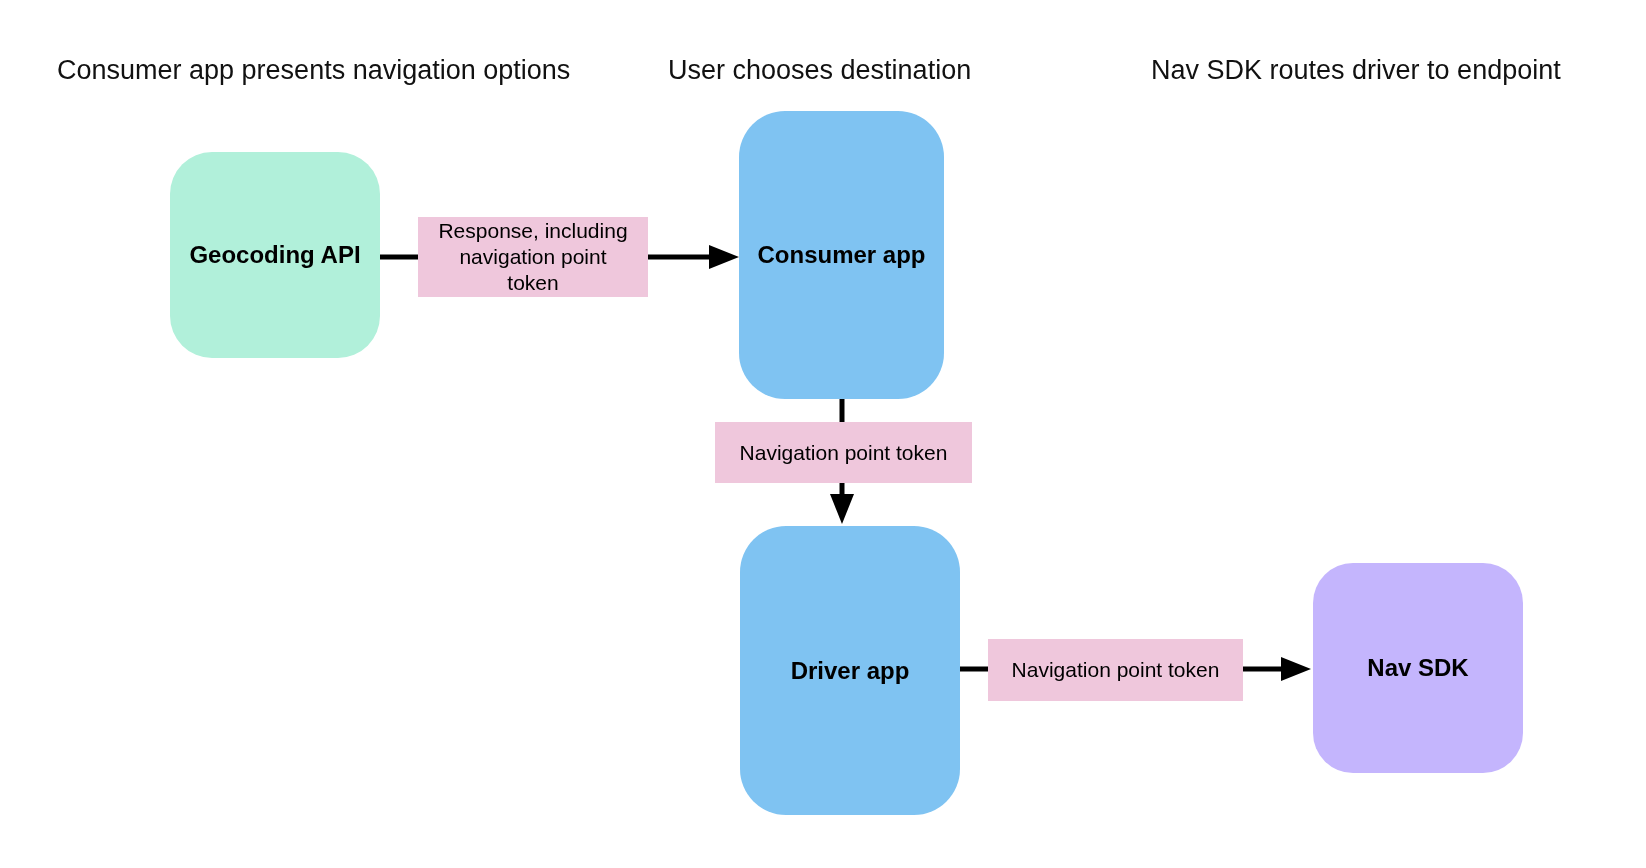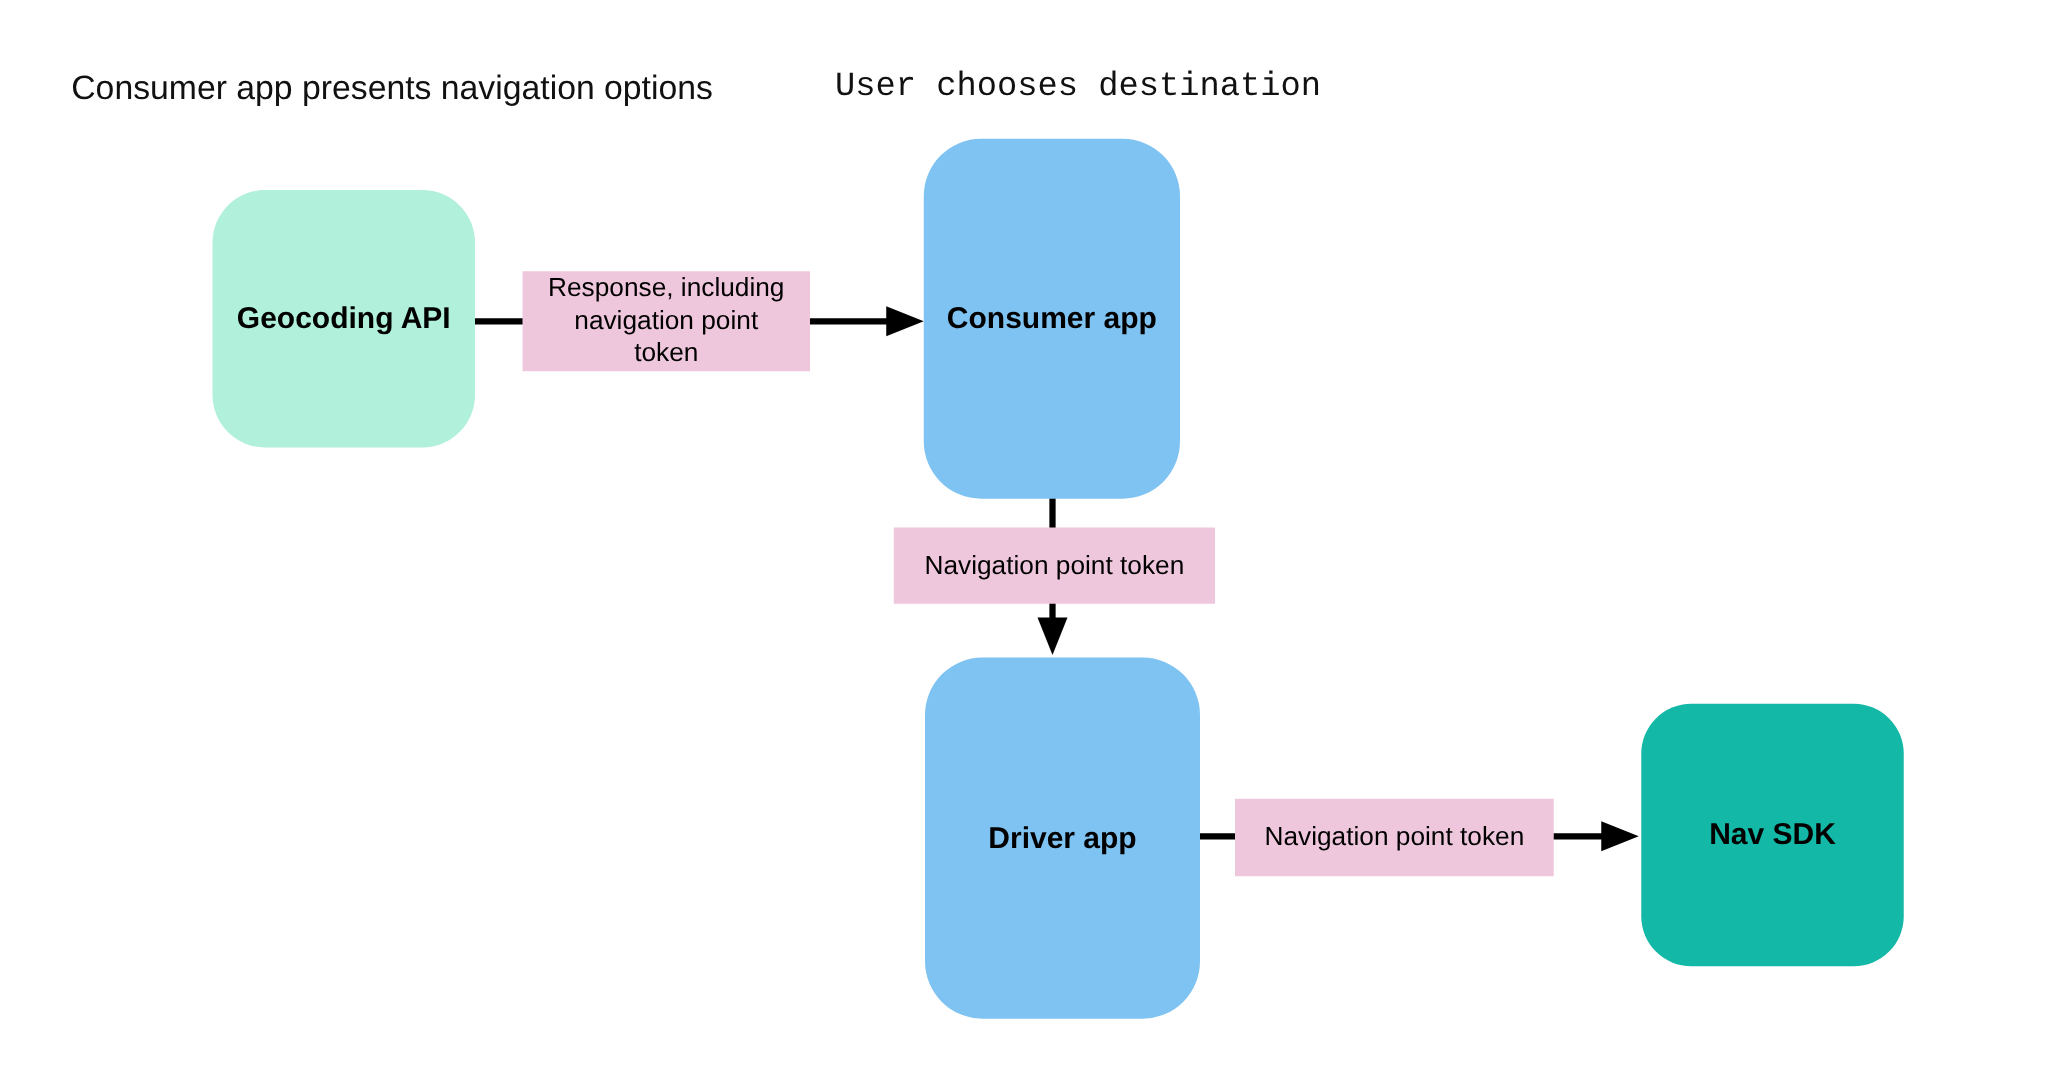--- a/index.html
+++ b/index.html
@@ -18,21 +18,21 @@
   .col-header {
     position: absolute;
     top: 54px;
     font-size: 27px;
     line-height: 32px;
     color: #111111;
     white-space: nowrap;
     z-index: 2;
   }
   .hdr-1 { left: 57px; }
-  .hdr-2 { left: 668px; font-family: Liberation Mono, monospace; }
+  .hdr-2 { left: 668px; }
   .hdr-3 { left: 1151px; }
 
   .arrow-layer {
     position: absolute;
     left: 0;
     top: 0;
     z-index: 1;
   }
   .arrow-layer line { stroke: #000000; stroke-width: 5; }
   .arrow-layer polygon { fill: #000000; }
@@ -55,21 +55,21 @@
   .node-consumer {
     left: 739px; top: 111px; width: 205px; height: 288px;
     background: #7fc3f2; border-radius: 46px;
   }
   .node-driver {
     left: 740px; top: 526px; width: 220px; height: 289px;
     background: #7fc3f2; border-radius: 46px;
   }
   .node-navsdk {
     left: 1313px; top: 563px; width: 210px; height: 210px;
-    background: #14b8a6; border-radius: 40px;
+    background: #c4b5fd; border-radius: 40px;
   }
 
   .edge-label {
     position: absolute;
     display: flex;
     align-items: center;
     justify-content: center;
     text-align: center;
     background: #efc7dc;
     color: #000000;
@@ -91,20 +91,21 @@
     white-space: nowrap;
   }
 </style>
 </head>
 <body>
 
 <div class="canvas">
 
   <div class="col-header hdr-1">Consumer app presents navigation options</div>
   <div class="col-header hdr-2">User chooses destination</div>
+  <div class="col-header hdr-3">Nav SDK routes driver to endpoint</div>
 
   <svg class="arrow-layer" width="1646" height="868" viewBox="0 0 1646 868">
     <g>
       <line x1="380" y1="257" x2="712" y2="257"></line>
       <polygon points="739,257 709,245 709,269"></polygon>
     </g>
     <g>
       <line x1="842" y1="398" x2="842" y2="499"></line>
       <polygon points="842,524 830,494 854,494"></polygon>
     </g>

